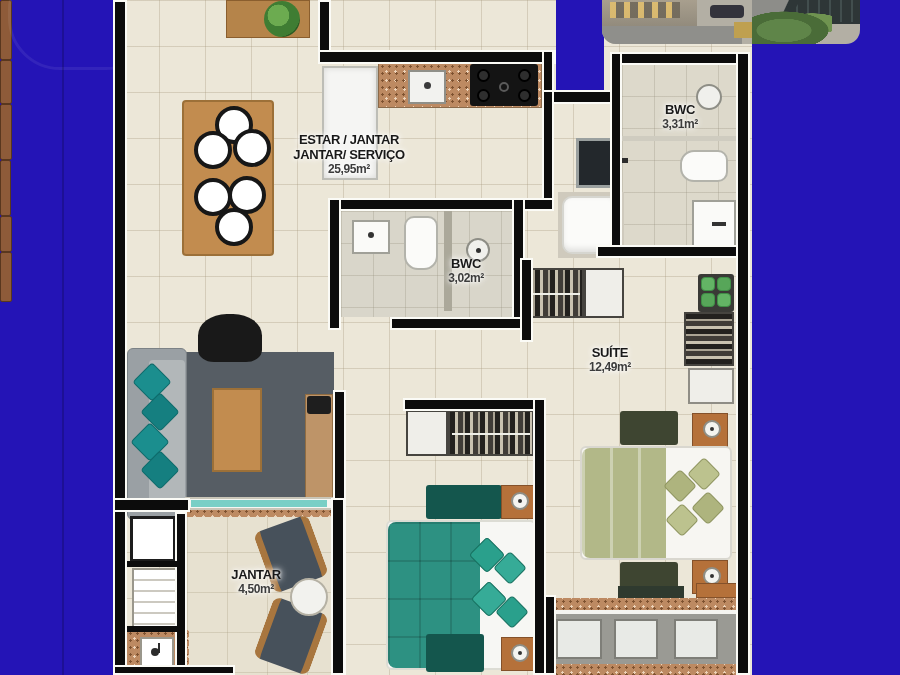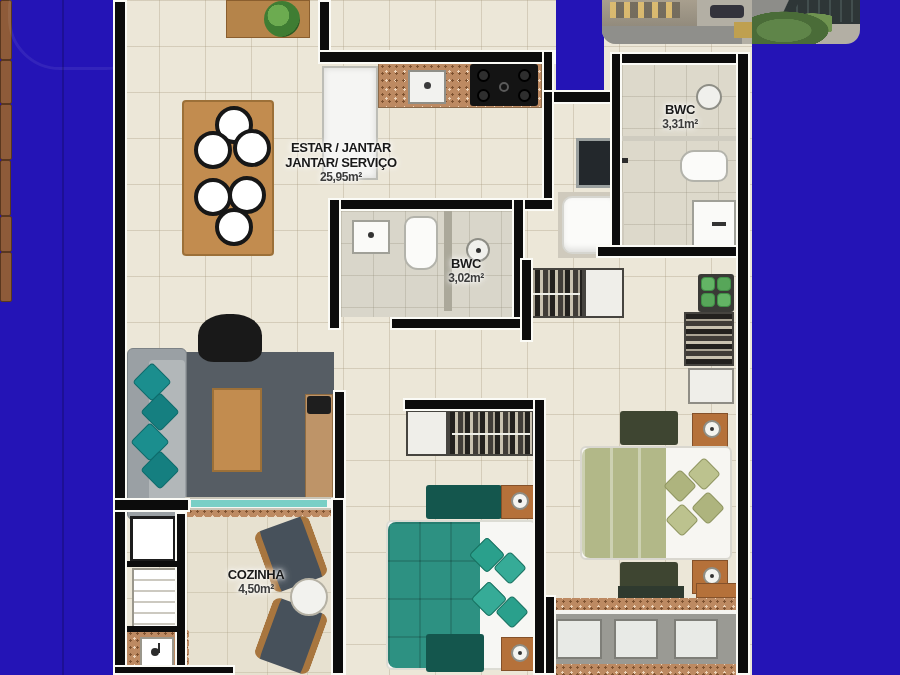--- a/index.html
+++ b/index.html
@@ -205,35 +205,39 @@
   <div class="wall abs z5" style="left:113px;top:498px;width:77px;height:14px;"></div>
   <div class="wall abs z5" style="left:331px;top:498px;width:14px;height:177px;"></div>
   <div class="wall abs z5" style="left:175px;top:512px;width:12px;height:163px;"></div>
   <div class="abs z5" style="left:127px;top:561px;width:50px;height:6px;background:#0c0c0c;"></div>
   <div class="abs z5" style="left:127px;top:626px;width:52px;height:6px;background:#0c0c0c;"></div>
   <div class="wall abs z5" style="left:113px;top:665px;width:122px;height:10px;"></div>
   <div class="wall abs z5" style="left:544px;top:595px;width:12px;height:80px;"></div>
   <div class="door z6" style="left:128px;top:24px;width:10px;height:34px;"></div>
   <div class="door z6" style="left:738px;top:552px;width:10px;height:48px;"></div>
 
-  <div class="room-label" style="left:256px;top:126px;width:170px;height:56px;margin-top:8px;">
+  <div class="room-label" style="left:264px;top:126px;width:170px;height:56px;">
     <span class="rl-name">ESTAR / JANTAR</span>
     <span class="rl-name">JANTAR/ SERVIÇO</span>
     <span class="rl-area">25,95m²</span>
   </div>
   <div class="room-label" style="left:628px;top:96px;width:104px;height:42px;">
     <span class="rl-name">BWC</span>
     <span class="rl-area">3,31m²</span>
   </div>
   <div class="room-label" style="left:412px;top:250px;width:108px;height:42px;">
     <span class="rl-name">BWC</span>
     <span class="rl-area">3,02m²</span>
   </div>
+  <div class="room-label" style="left:550px;top:338px;width:120px;height:44px;">
+    <span class="rl-name">SUÍTE</span>
+    <span class="rl-area">12,49m²</span>
+  </div>
   <div class="room-label" style="left:196px;top:560px;width:120px;height:44px;">
-    <span class="rl-name">COZINHA</span>
+    <span class="rl-name">JANTAR</span>
     <span class="rl-area">4,50m²</span>
   </div>
 
   <div class="abs z8" style="left:602px;top:0;width:258px;height:44px;border-radius:0 0 14px 14px;overflow:hidden;background:#b3afa4;">
     <div class="abs" style="left:0;top:0;width:95px;height:30px;background:linear-gradient(180deg,#a89f8e,#8f887a);"></div>
     <div class="abs" style="left:8px;top:2px;width:70px;height:16px;background:repeating-linear-gradient(90deg,#e8c26a 0 6px,#6a6254 6px 14px);opacity:.8;"></div>
     <div class="abs" style="left:0;top:26px;width:140px;height:18px;background:#8f8f8b;"></div>
     <div class="abs" style="left:108px;top:5px;width:34px;height:13px;background:#33333c;border-radius:4px;"></div>
     <div class="abs" style="left:150px;top:0;width:110px;height:24px;background:linear-gradient(115deg,#8d8d89 30%,#2e3637 31%);"></div>
     <div class="abs" style="left:185px;top:0;width:75px;height:22px;background:repeating-linear-gradient(90deg,#2e3637 0 9px,#424e4e 9px 11px);clip-path:polygon(18% 0,100% 0,100% 100%,0 100%);"></div>

